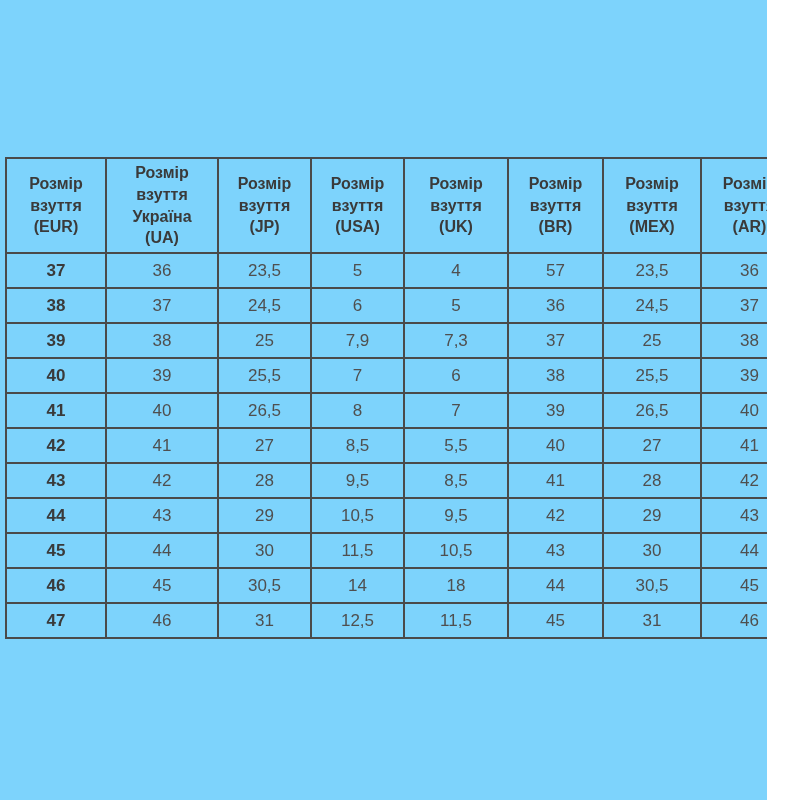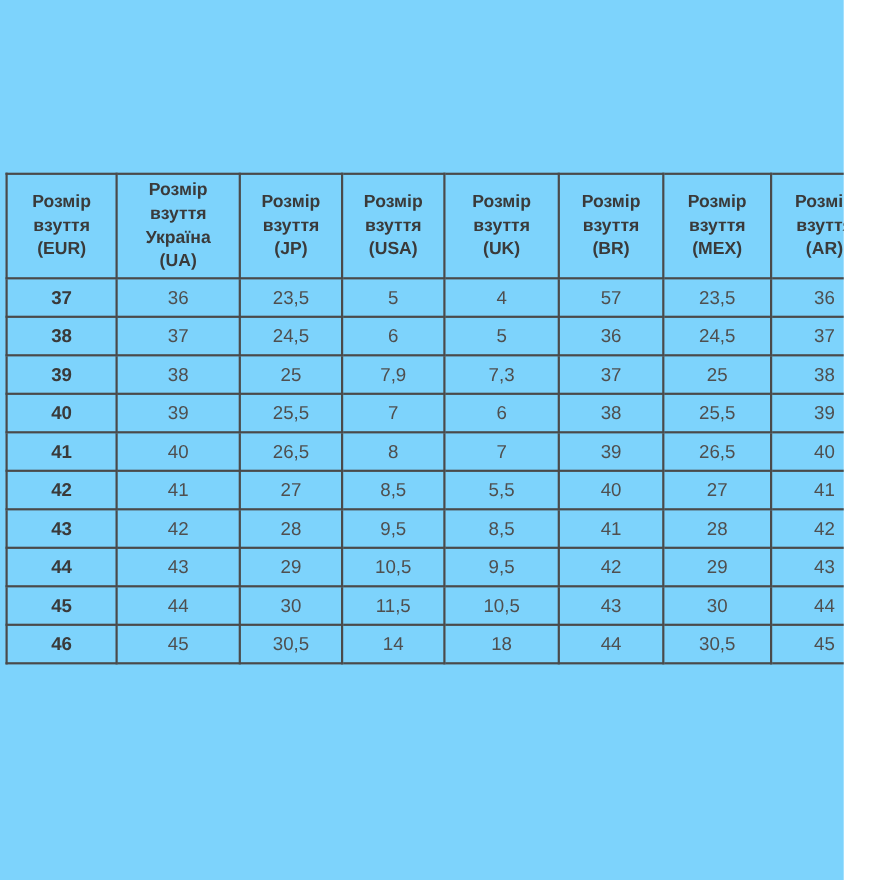--- a/index.html
+++ b/index.html
@@ -190,15 +190,25 @@
         <tr>
           <td>46</td>
           <td>45</td>
           <td>30,5</td>
           <td>14</td>
           <td>18</td>
           <td>44</td>
           <td>30,5</td>
           <td>45</td>
         </tr>
+        <tr>
+          <td>47</td>
+          <td>46</td>
+          <td>31</td>
+          <td>12,5</td>
+          <td>11,5</td>
+          <td>45</td>
+          <td>31</td>
+          <td>46</td>
+        </tr>
       </tbody>
   </table>
 </div>
 
 </body></html>

